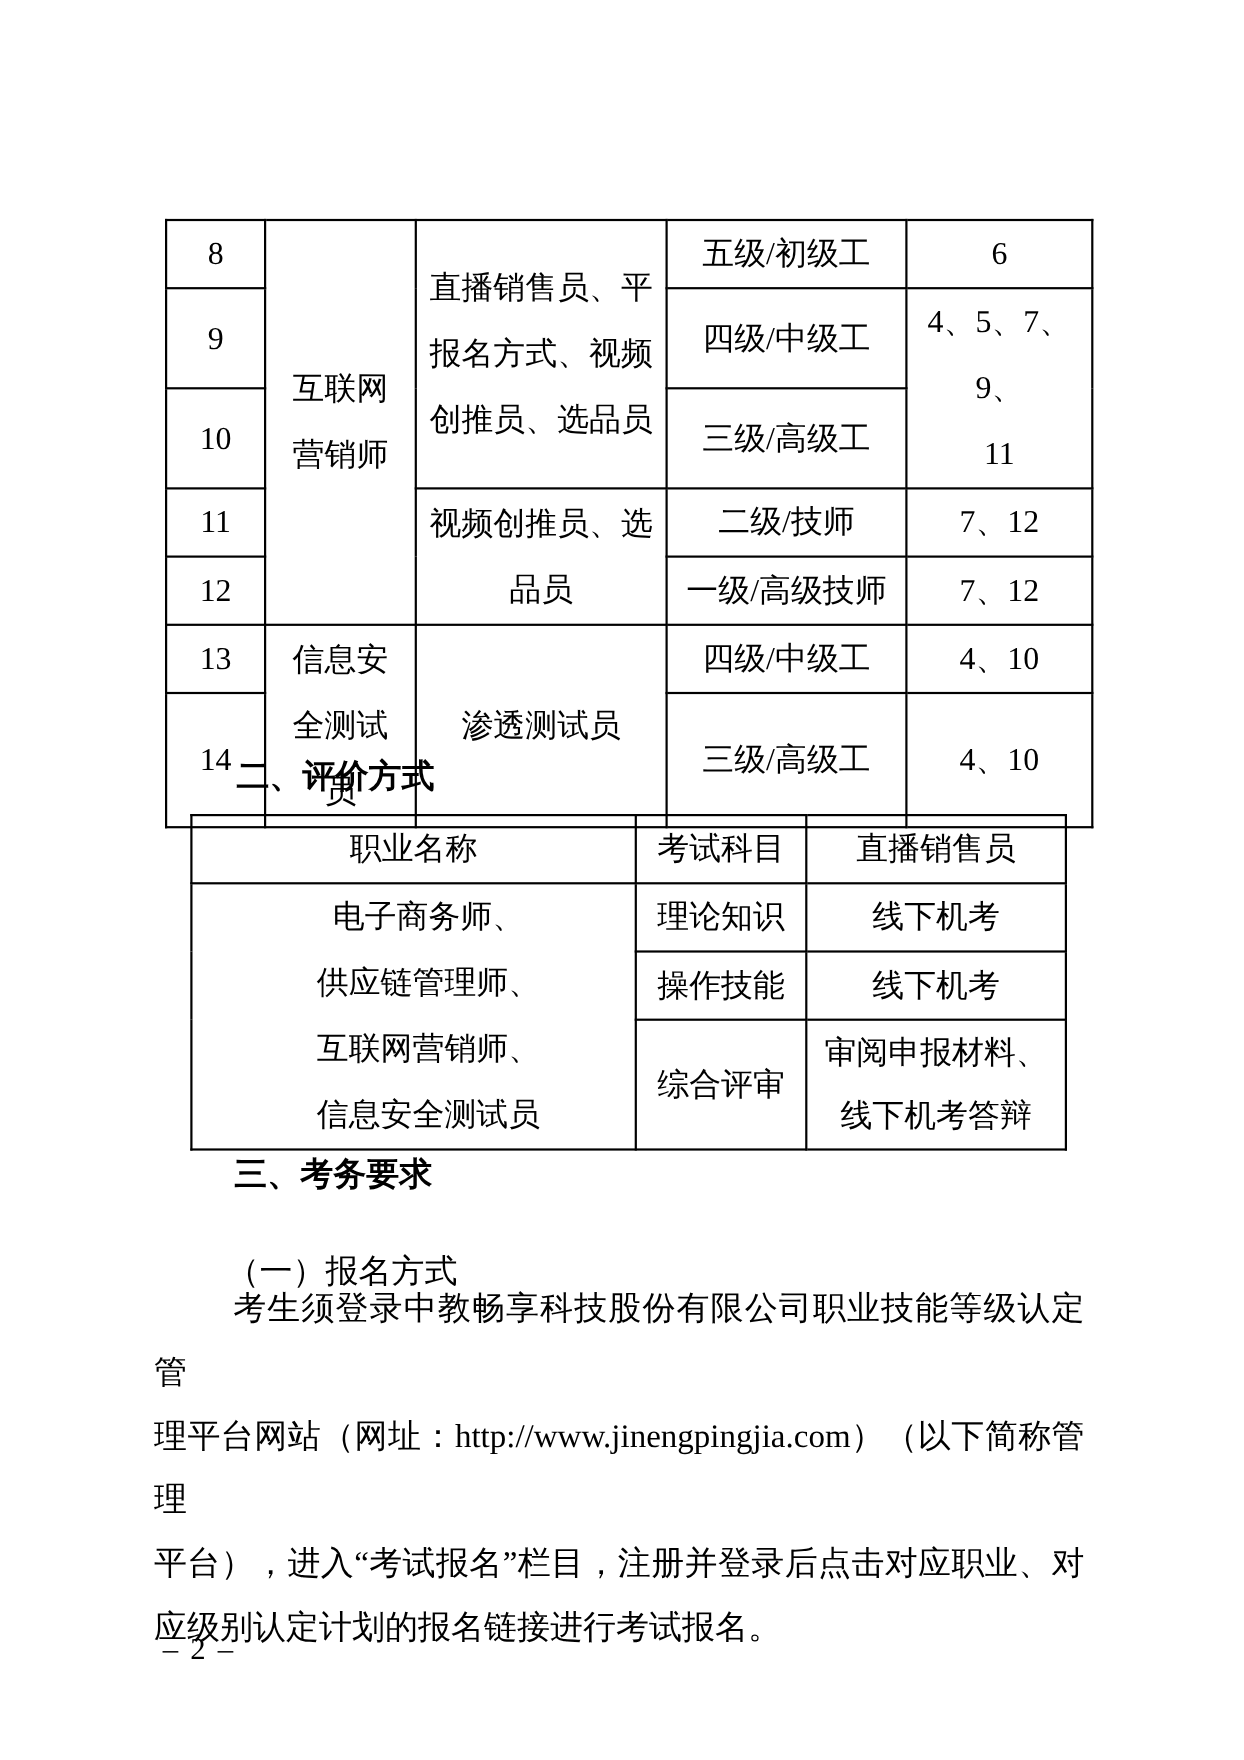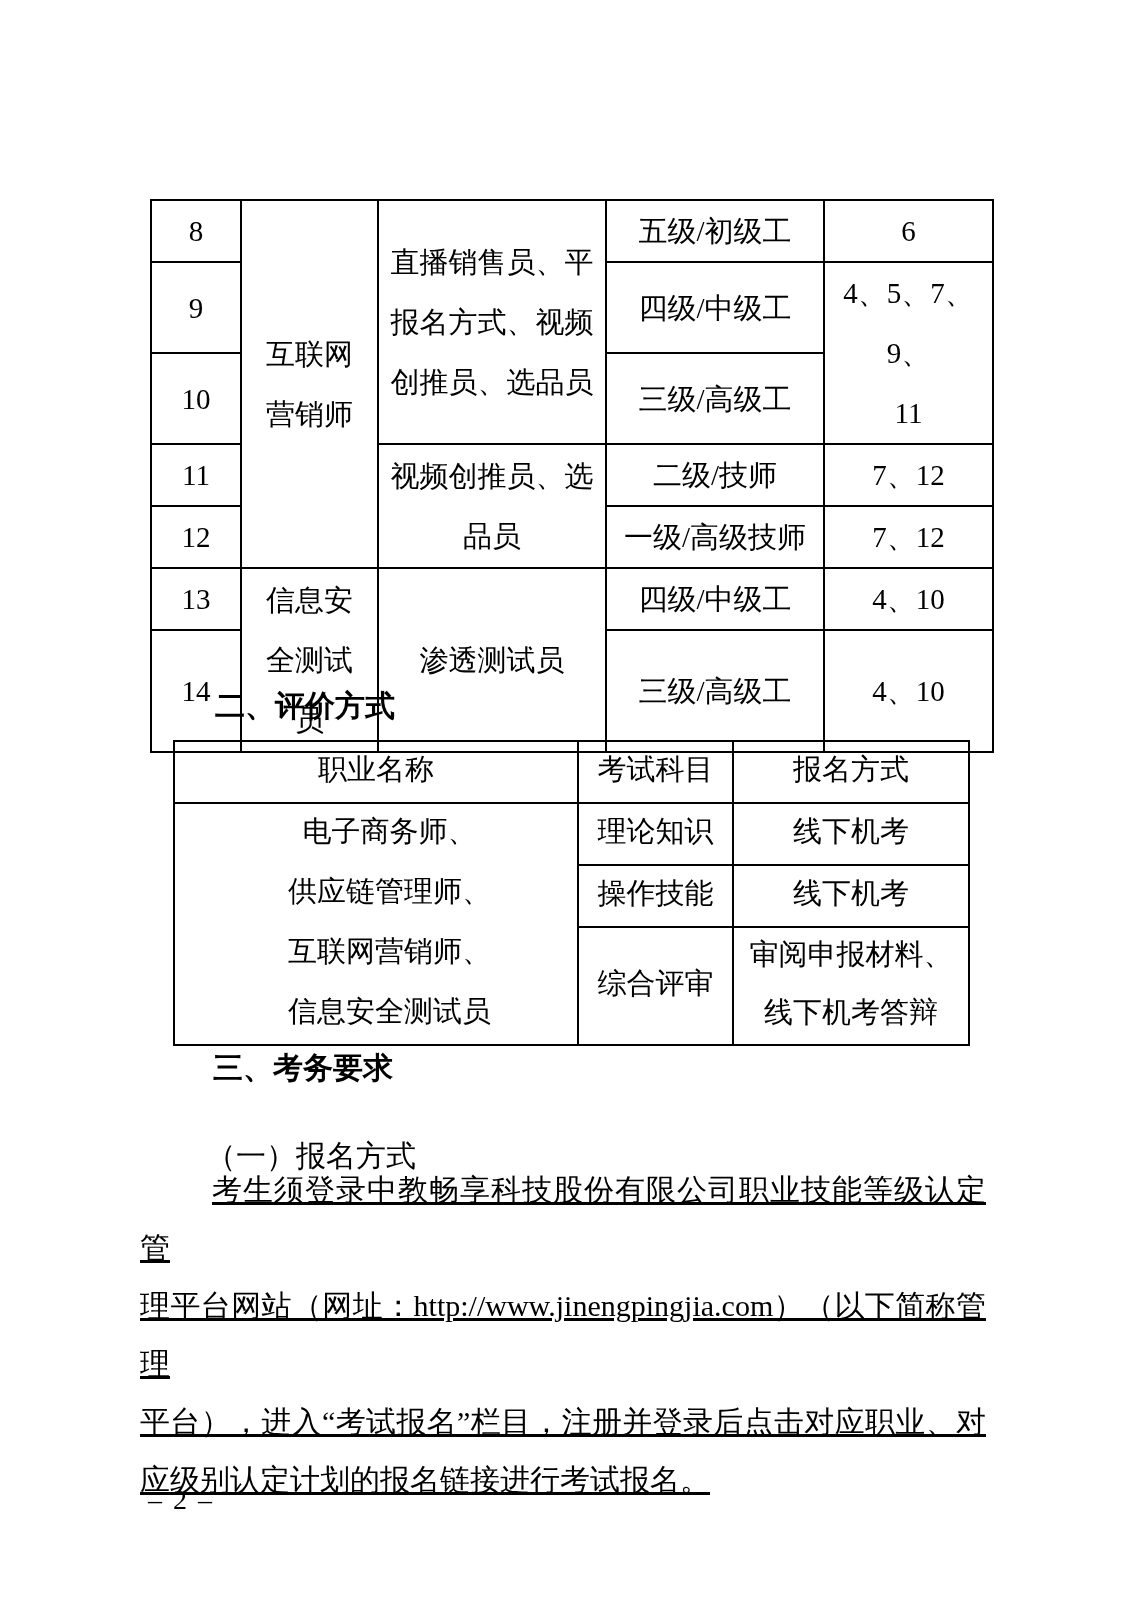--- a/index.html
+++ b/index.html
@@ -23,21 +23,21 @@
     text-align: center;
     vertical-align: middle;
     padding: 0;
     font-size: 29px;
     line-height: 60px;
     white-space: pre-line;
     overflow: hidden;
   }
 
   .cert-table { left: 150px; top: 199px; width: 842px; }
-  .eval-table { left: 173px; top: 740px; width: 795px; font-family: Liberation Mono, monospace; }
+  .eval-table { left: 173px; top: 740px; width: 795px; }
 
   tr.rh59  { height: 59px; }
   tr.rh61  { height: 61px; }
   tr.rh60  { height: 60px; }
   tr.rh54  { height: 54px; }
   tr.rh62  { height: 62px; }
   tr.rh116 { height: 116px; }
   tr.rh122 { height: 122px; }
 
   .eval-table td.merged-occ { line-height: 60px; padding-left: 27px; }
@@ -64,21 +64,20 @@
     margin-top: 27px;
   }
 
   .body-paragraph {
     position: absolute;
     left: 140px;
     top: 1161px;
     width: 846px;
     font-size: 30px;
     line-height: 58px;
-    text-decoration: underline;
   }
   .body-paragraph .ln {
     text-align: justify;
     text-align-last: justify;
   }
   .body-paragraph .ln.first { text-indent: 72px; }
   .body-paragraph .ln.last  { text-align: left; text-align-last: left; }
 
   .page-number {
     position: absolute;
@@ -157,21 +156,21 @@
   <table class="eval-table">
     <colgroup>
       <col style="width:404px">
       <col style="width:155px">
       <col style="width:236px">
     </colgroup>
     <tbody>
         <tr class="rh60">
       <td>职业名称</td>
       <td>考试科目</td>
-      <td>报名方式</td>
+      <td>直播销售员</td>
     </tr>
     <tr class="rh60">
       <td rowspan="3" class="merged-occ">电子商务师、
 供应链管理师、
 互联网营销师、
 信息安全测试员</td>
       <td>理论知识</td>
       <td>线下机考</td>
     </tr>
     <tr class="rh62">

